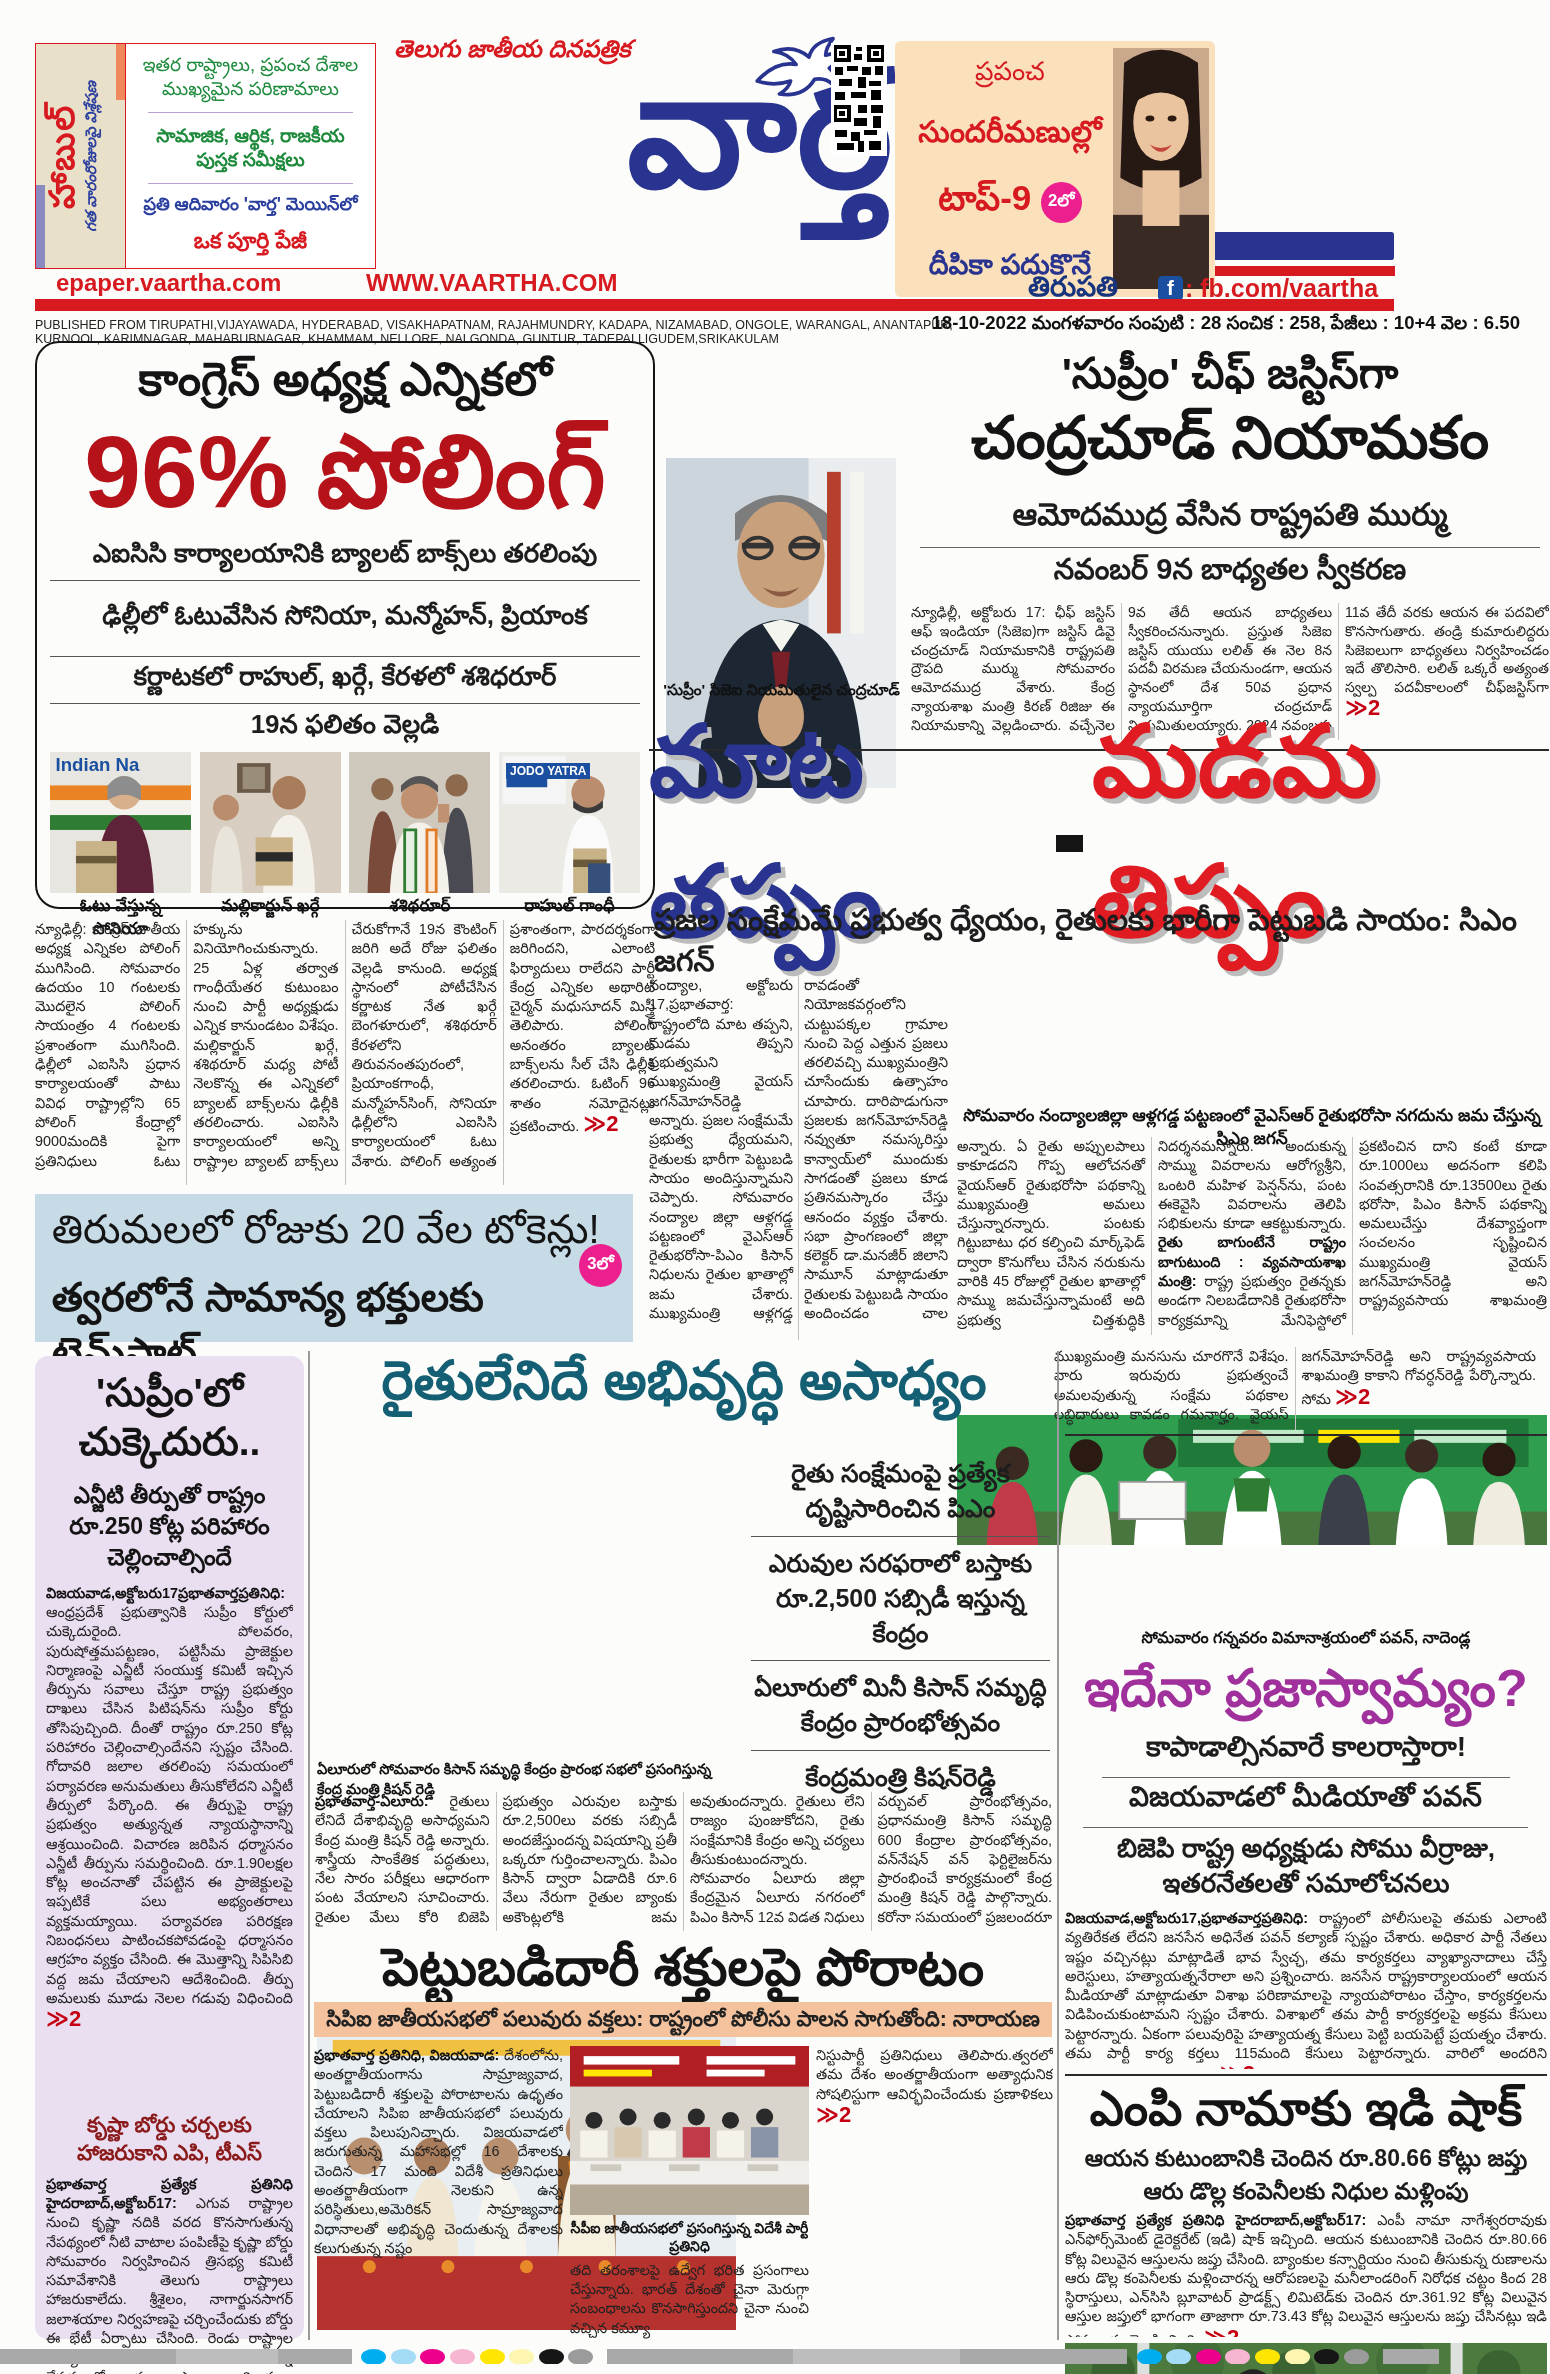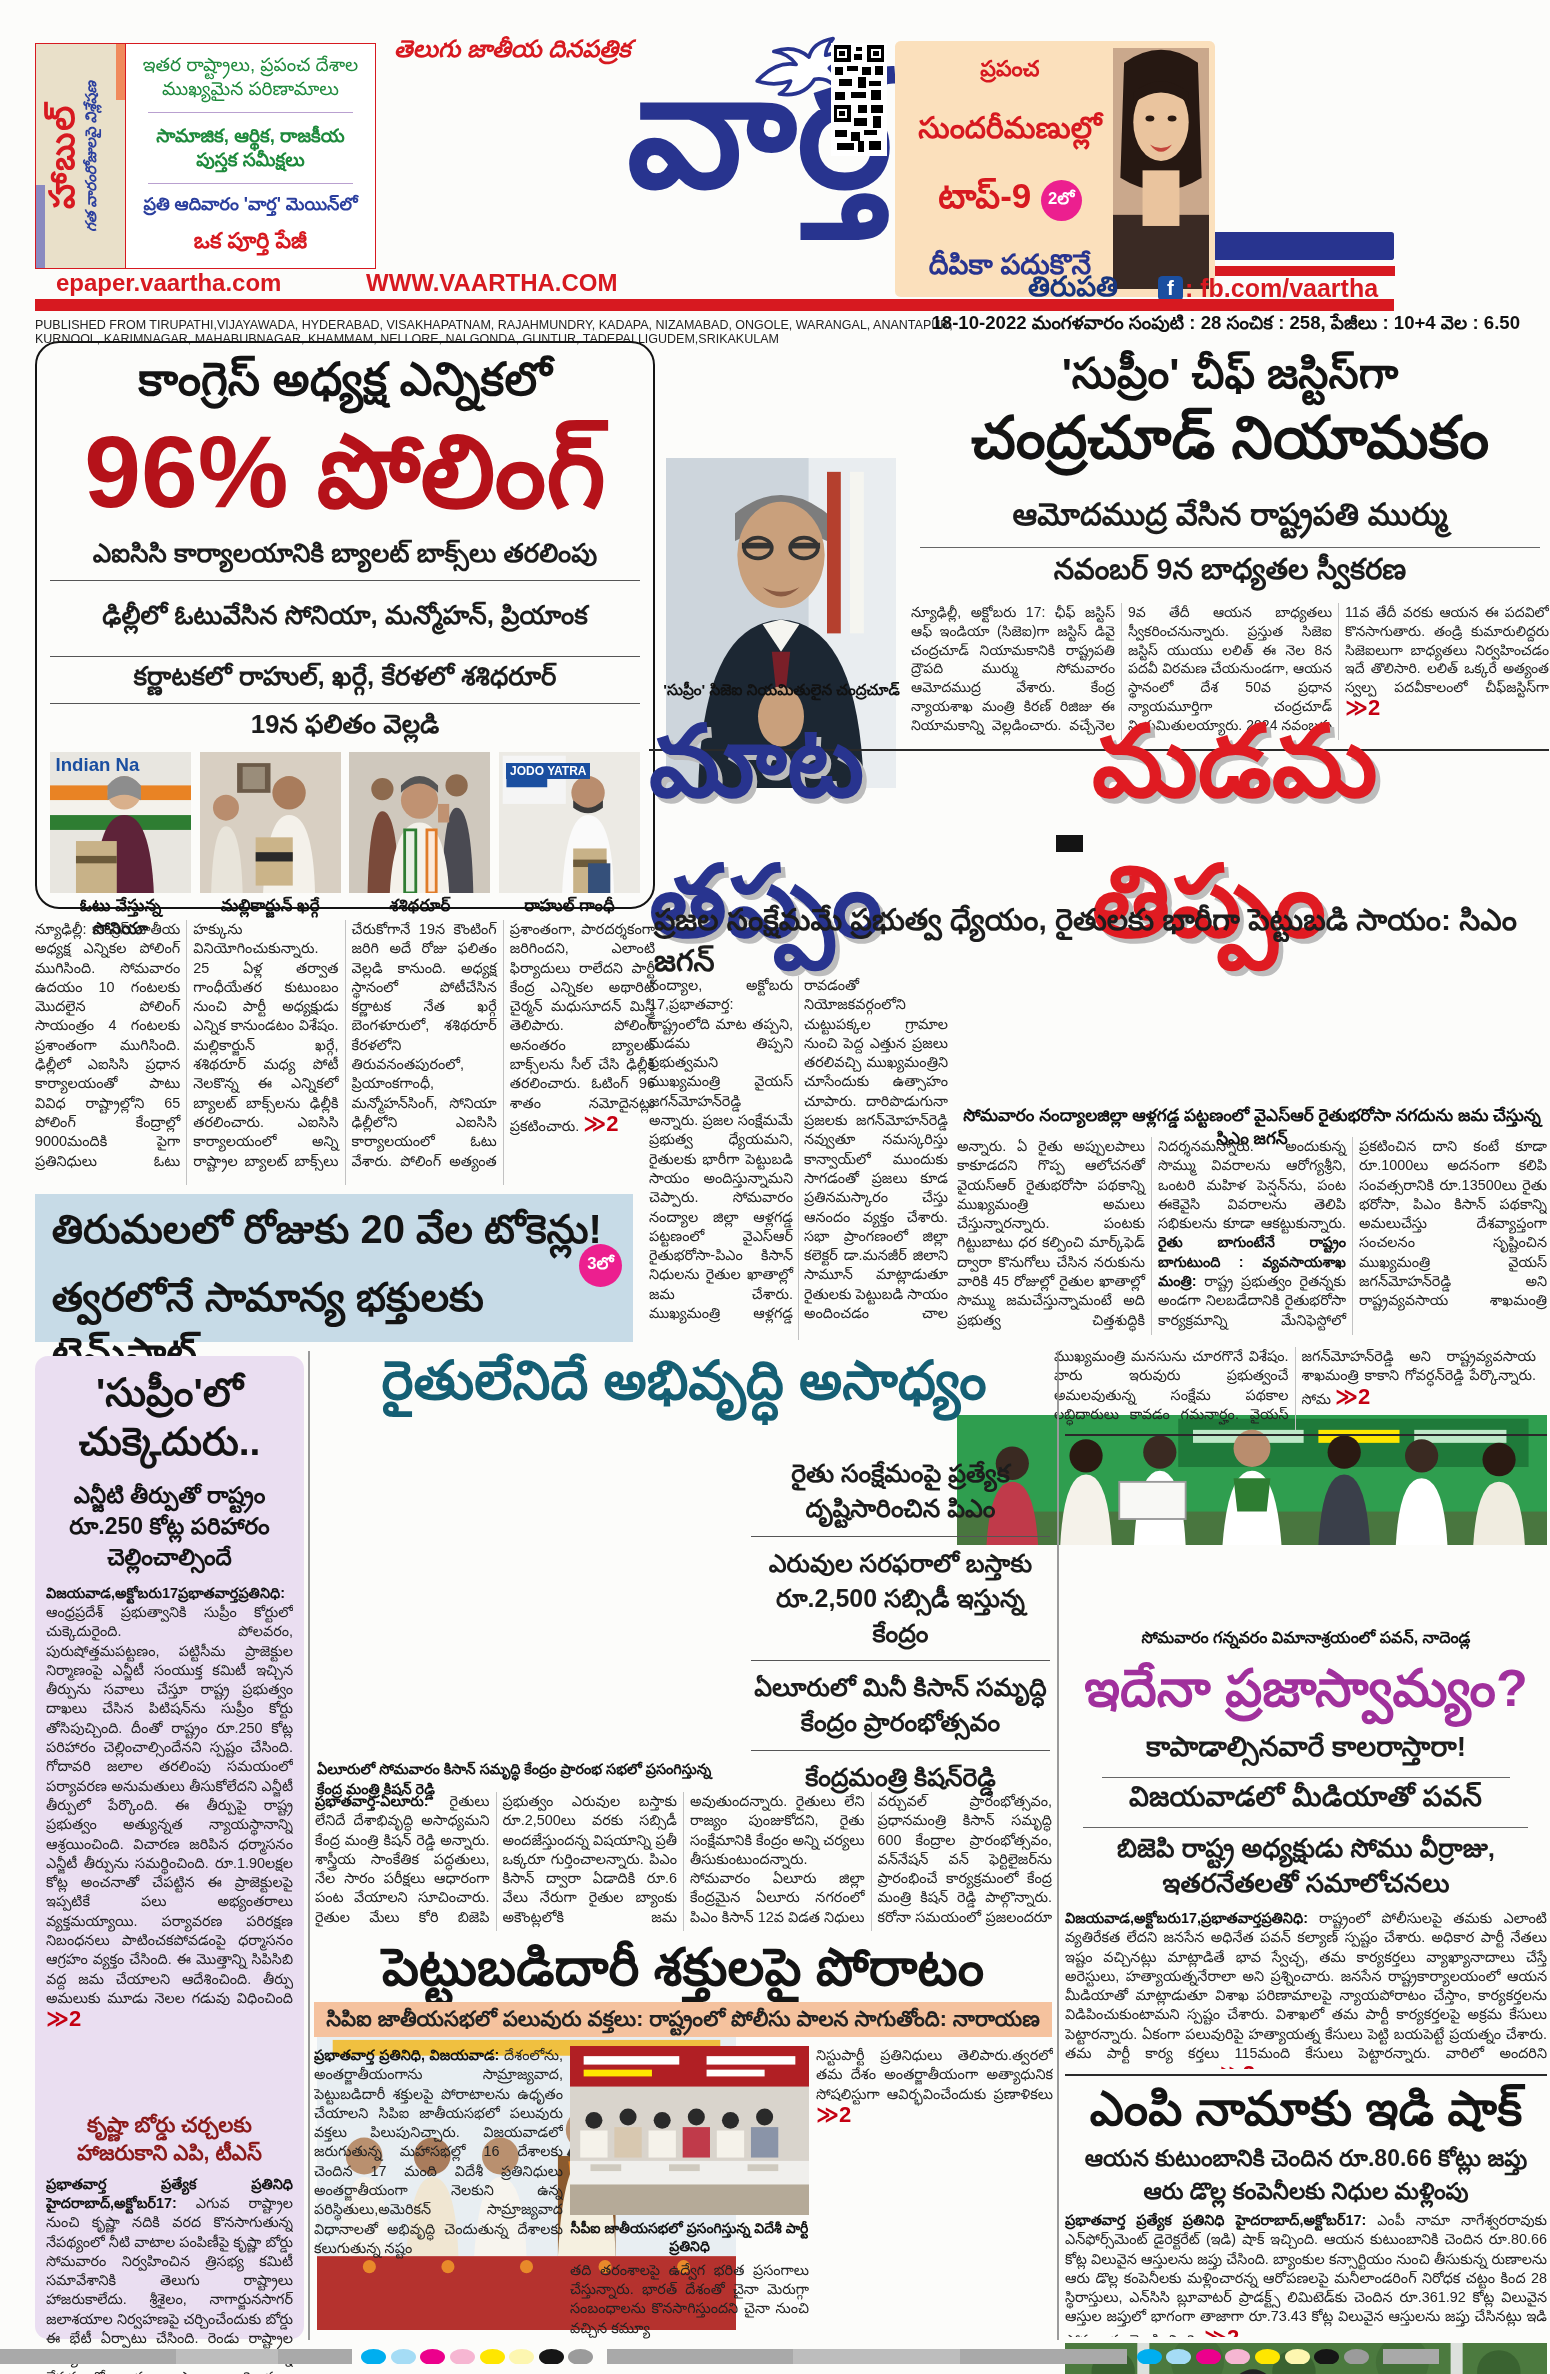--- a/index.html
+++ b/index.html
@@ -102,21 +102,21 @@
         <rect x="17" y="46" width="7" height="3"></rect>
           <rect x="20" y="52" width="6" height="5"></rect>
         <rect x="3" y="53" width="9" height="4"></rect>
           <rect x="14" y="52" width="3" height="6"></rect>
       </g>
     </svg>
   </div>
 
   <div class="abs" style="left:895px;top:41px;width:320px;height:256px;background:#fbe0bc;border-radius:5.6px;display:flex;">
     <div class="ctr" style="width:215px;padding:15px 3.7px 9.3px 7.4px;display:flex;flex-direction:column;justify-content:space-between;">
-      <div style="color:#d71920;font-weight:bold;font-size:22px;">ప్రపంచ</div>
+      <div style="color:#d71920;font-weight:normal;font-size:26px;">ప్రపంచ</div>
       <div style="color:#d71920;font-weight:bold;font-size:30px;">సుందరీమణుల్లో</div>
       <div style="display:flex;align-items:center;justify-content:center;gap:9.3px;">
         <span style="color:#d71920;font-weight:bold;font-size:35px;">టాప్-9</span>
         <span class="badge" style="width:41px;height:41px;font-size:16.7px;">2లో</span>
       </div>
       <div style="color:#28348f;font-weight:bold;font-size:28px;">దీపికా పదుకొనే</div>
     </div>
     <div class="photo" style="position:absolute;right:5.6px;top:7.4px;width:96px;height:241px;">
       <svg viewBox="0 0 52 130" preserveAspectRatio="none">
         <rect width="52" height="130" fill="#caa88c"></rect>
@@ -296,21 +296,21 @@
 
   <div class="abs body-txt" style="left:957px;top:1137px;width:590px;height:198px;column-count:3;column-gap:13px;column-rule:0.9px solid #c2c2c2;">
     <span>అన్నారు. ఏ రైతు అప్పులపాలు కాకూడదని గొప్ప ఆలోచనతో వైయస్ఆర్ రైతుభరోసా పథకాన్ని ముఖ్యమంత్రి అమలు చేస్తున్నారన్నారు. పంటకు గిట్టుబాటు ధర కల్పించి మార్క్‌ఫెడ్ ద్వారా కొనుగోలు చేసిన నరుకును వారికి 45 రోజుల్లో రైతుల ఖాతాల్లో సొమ్ము జమచేస్తున్నామంటే అది ప్రభుత్వ చిత్తశుద్ధికి నిదర్శనమన్నారు. అందుకున్న సొమ్ము వివరాలను ఆరోగ్యశ్రీని, ఒంటరి మహిళ పెన్షన్‌ను, పంట ఈకెవైసి వివరాలను తెలిపి సభికులను కూడా ఆకట్టుకున్నారు. </span><b>రైతు బాగుంటేనే రాష్ట్రం బాగుటుంది : వ్యవసాయశాఖ మంత్రి: </b><span>రాష్ట్ర ప్రభుత్వం రైతన్నకు అండగా నిలబడేదానికి రైతుభరోసా కార్యక్రమాన్ని మేనిఫెస్టోలో ప్రకటించిన దాని కంటే కూడా రూ.1000లు అదనంగా కలిపి సంవత్సరానికి రూ.13500లు రైతు భరోసా, పిఎం కిసాన్ పథకాన్ని అమలుచేస్తు దేశవ్యాప్తంగా సంచలనం సృష్టించిన ముఖ్యమంత్రి వైయస్ జగన్‌మోహన్‌రెడ్డి అని రాష్ట్రవ్యవసాయ శాఖమంత్రి కాకాని గోవర్ధన్‌రెడ్డి పేర్కొన్నారు. సోమ</span> 
   </div>
   <div class="abs body-txt" style="left:1054px;top:1347px;width:482px;height:83px;column-count:2;column-gap:13px;column-rule:0.9px solid #c2c2c2;">
     <span>ముఖ్యమంత్రి మనసును చూరగొనే విశేషం. వారు ఇరువురు ప్రభుత్వంచే అమలవుతున్న సంక్షేమ పథకాల లబ్ధిదారులు కావడం గమనార్హం. వైయస్ జగన్‌మోహన్‌రెడ్డి అని రాష్ట్రవ్యవసాయ శాఖమంత్రి కాకాని గోవర్ధన్‌రెడ్డి పేర్కొన్నారు. సోమ</span> <span class="jump">≫2</span>
   </div>
 
   <div class="abs" style="left:35px;top:1194px;width:598px;height:148px;background:#c7dbe7;padding:13px 16.7px;box-sizing:border-box;">
     <div style="position:relative;">
-      <span style="font-size:40px;font-weight:bold;color:#141414;">తిరుమలలో రోజుకు 20 వేల టోకెన్లు!</span>
+      <span style="font-size:40px;font-weight:normal;color:#141414;">తిరుమలలో రోజుకు 20 వేల టోకెన్లు!</span>
       <span class="badge" style="position:absolute;right:-5.6px;top:37px;width:43px;height:43px;font-size:16.7px;">3లో</span>
     </div>
     <div style="font-size:40px;font-weight:bold;color:#141414;margin-top:13px;">త్వరలోనే సామాన్య భక్తులకు టైమ్‌స్లాట్</div>
   </div>
 
   <div class="abs" style="left:35px;top:1356px;width:269px;height:983px;background:#eadef1;border-radius:13px;padding:13px 11px;box-sizing:border-box;">
     <div class="ctr bold" style="font-size:39px;line-height:1.25;color:#141414;">'సుప్రీం'లో చుక్కెదురు..</div>
     <div class="ctr bold" style="font-size:23px;line-height:1.35;margin-top:13px;color:#141414;">ఎన్జీటి తీర్పుతో రాష్ట్రం రూ.250 కోట్ల పరిహారం చెల్లించాల్సిందే</div>
     <div class="body-txt" style="margin-top:11px;height:519px;">
       <b>విజయవాడ,అక్టోబరు17ప్రభాతవార్తప్రతినిధి: </b><span>ఆంధ్రప్రదేశ్ ప్రభుత్వానికి సుప్రీం కోర్టులో చుక్కెదురైంది. పోలవరం, పురుషోత్తమపట్టణం, పట్టిసీమ ప్రాజెక్టుల నిర్మాణంపై ఎన్జీటీ సంయుక్త కమిటీ ఇచ్చిన తీర్పును సవాలు చేస్తూ రాష్ట్ర ప్రభుత్వం దాఖలు చేసిన పిటిషన్‌ను సుప్రీం కోర్టు తోసిపుచ్చింది. దీంతో రాష్ట్రం రూ.250 కోట్ల పరిహారం చెల్లించాల్సిందేనని స్పష్టం చేసింది. గోదావరి జలాల తరలింపు సమయంలో పర్యావరణ అనుమతులు తీసుకోలేదని ఎన్జీటీ తీర్పులో పేర్కొంది. ఈ తీర్పుపై రాష్ట్ర ప్రభుత్వం అత్యున్నత న్యాయస్థానాన్ని ఆశ్రయించింది. విచారణ జరిపిన ధర్మాసనం ఎన్జీటీ తీర్పును సమర్థించింది. రూ.1.90లక్షల కోట్ల అంచనాతో చేపట్టిన ఈ ప్రాజెక్టులపై ఇప్పటికే పలు అభ్యంతరాలు వ్యక్తమయ్యాయి. పర్యావరణ పరిరక్షణ నిబంధనలు పాటించకపోవడంపై ధర్మాసనం ఆగ్రహం వ్యక్తం చేసింది. ఈ మొత్తాన్ని సిపిసిబి వద్ద జమ చేయాలని ఆదేశించింది. తీర్పు అమలుకు మూడు నెలల గడువు విధించింది </span>

